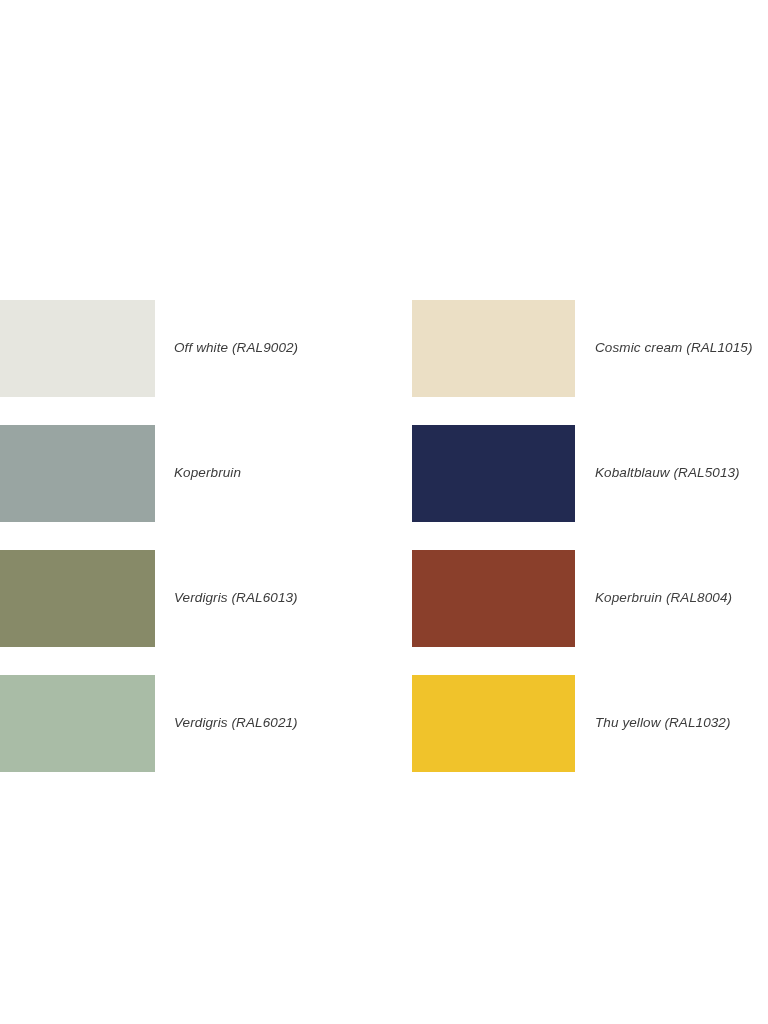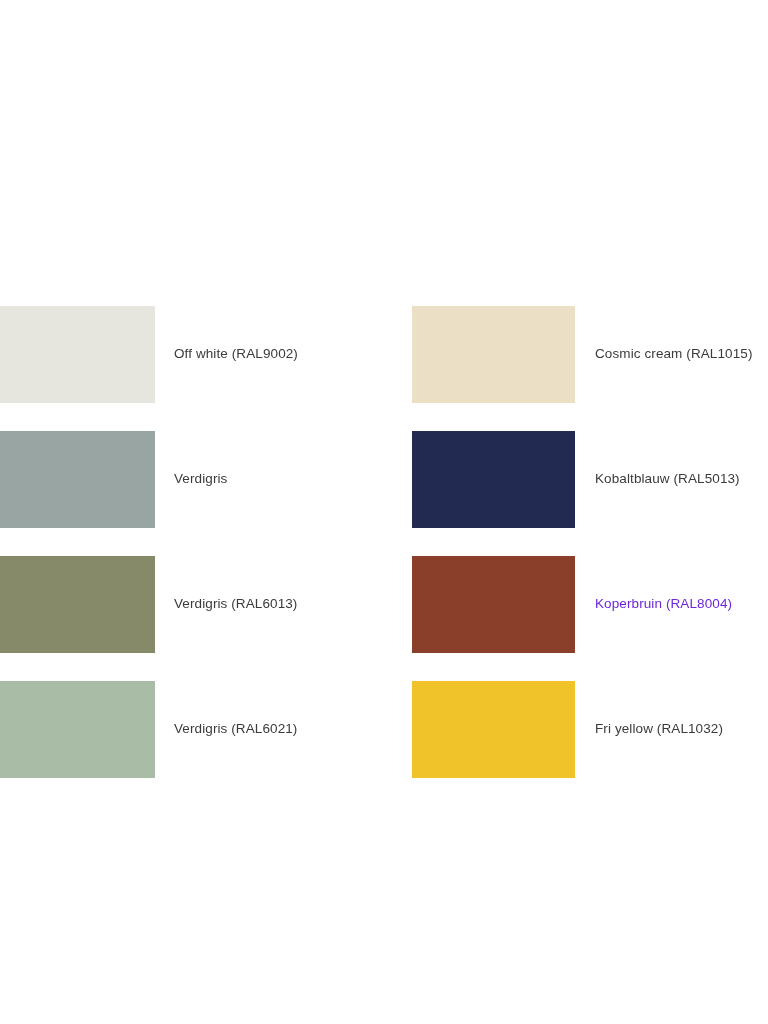--- a/index.html
+++ b/index.html
@@ -21,22 +21,23 @@
     left: 0;
     top: 0;
     width: 768px;
     height: 1024px;
     background: #ffffff;
   }
 
   .swatch-grid {
     position: absolute;
     left: 0;
-    top: 292px;
+    top: 286px;
     width: 624px;
+    font-style: italic;
   }
 
   .swatch-row {
     display: flex;
     flex-direction: row;
     height: 125px;
     width: 768px;
   }
 
   .swatch-cell {
@@ -100,44 +101,44 @@
       </div>
       <div class="swatch-cell col-right">
         <span class="swatch-chip" style="background-color: rgb(235, 223, 197);"></span>
         <span class="swatch-label" style="color: rgb(59, 59, 59);">Cosmic cream (RAL1015)</span>
       </div>
     </div>
 
     <div class="swatch-row">
       <div class="swatch-cell col-left">
         <span class="swatch-chip" style="background-color: rgb(153, 165, 162);"></span>
-        <span class="swatch-label" style="color: rgb(59, 59, 59);">Verdigris</span>
+        <span class="swatch-label" style="color: rgb(59, 59, 59);">Koperbruin</span>
       </div>
       <div class="swatch-cell col-right">
         <span class="swatch-chip" style="background-color: rgb(34, 42, 81);"></span>
         <span class="swatch-label" style="color: rgb(59, 59, 59);">Kobaltblauw (RAL5013)</span>
       </div>
     </div>
 
     <div class="swatch-row">
       <div class="swatch-cell col-left">
         <span class="swatch-chip" style="background-color: rgb(135, 138, 104);"></span>
         <span class="swatch-label" style="color: rgb(59, 59, 59);">Verdigris (RAL6013)</span>
       </div>
       <div class="swatch-cell col-right">
         <span class="swatch-chip" style="background-color: rgb(138, 63, 43);"></span>
-        <span class="swatch-label" style="color: #6d28d9;">Koperbruin (RAL8004)</span>
+        <span class="swatch-label" style="color: #404040;">Koperbruin (RAL8004)</span>
       </div>
     </div>
 
     <div class="swatch-row">
       <div class="swatch-cell col-left">
         <span class="swatch-chip" style="background-color: rgb(169, 188, 166);"></span>
         <span class="swatch-label" style="color: rgb(59, 59, 59);">Verdigris (RAL6021)</span>
       </div>
       <div class="swatch-cell col-right">
         <span class="swatch-chip" style="background-color: rgb(240, 195, 43);"></span>
-        <span class="swatch-label" style="color: rgb(59, 59, 59);">Fri yellow (RAL1032)</span>
+        <span class="swatch-label" style="color: rgb(59, 59, 59);">Thu yellow (RAL1032)</span>
       </div>
     </div>
 
   </div>
 </div>
 
 </body></html>

